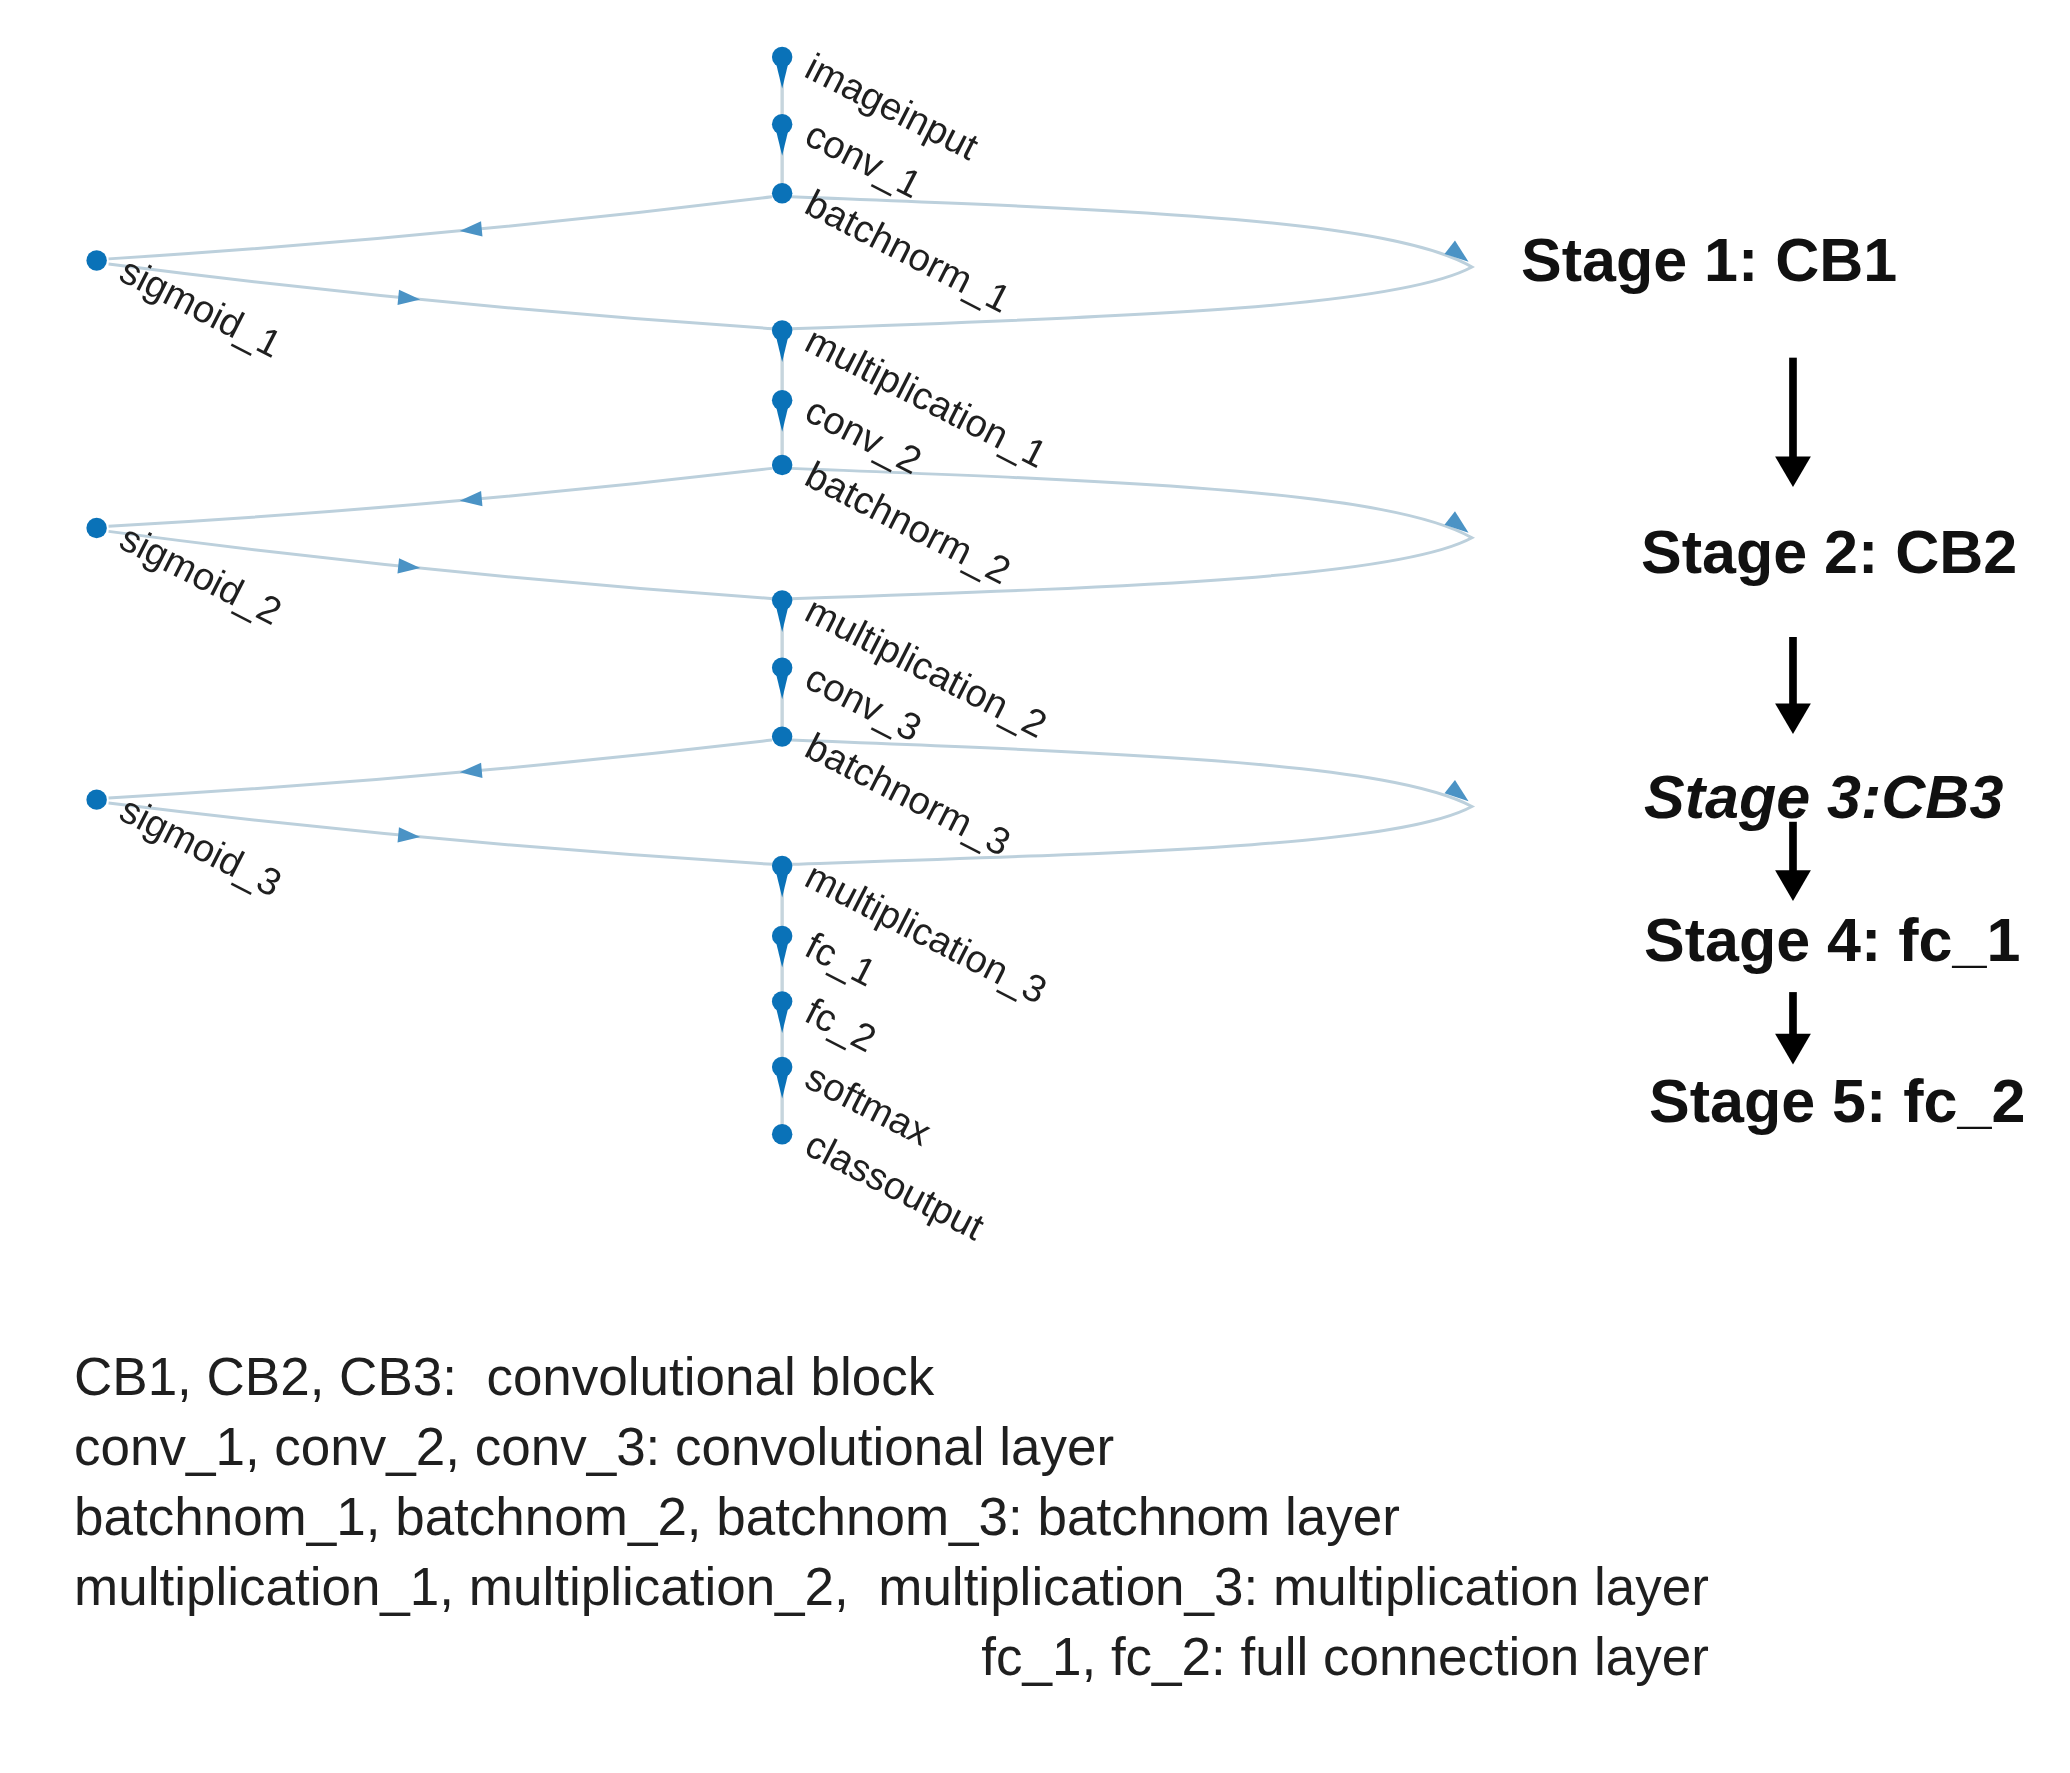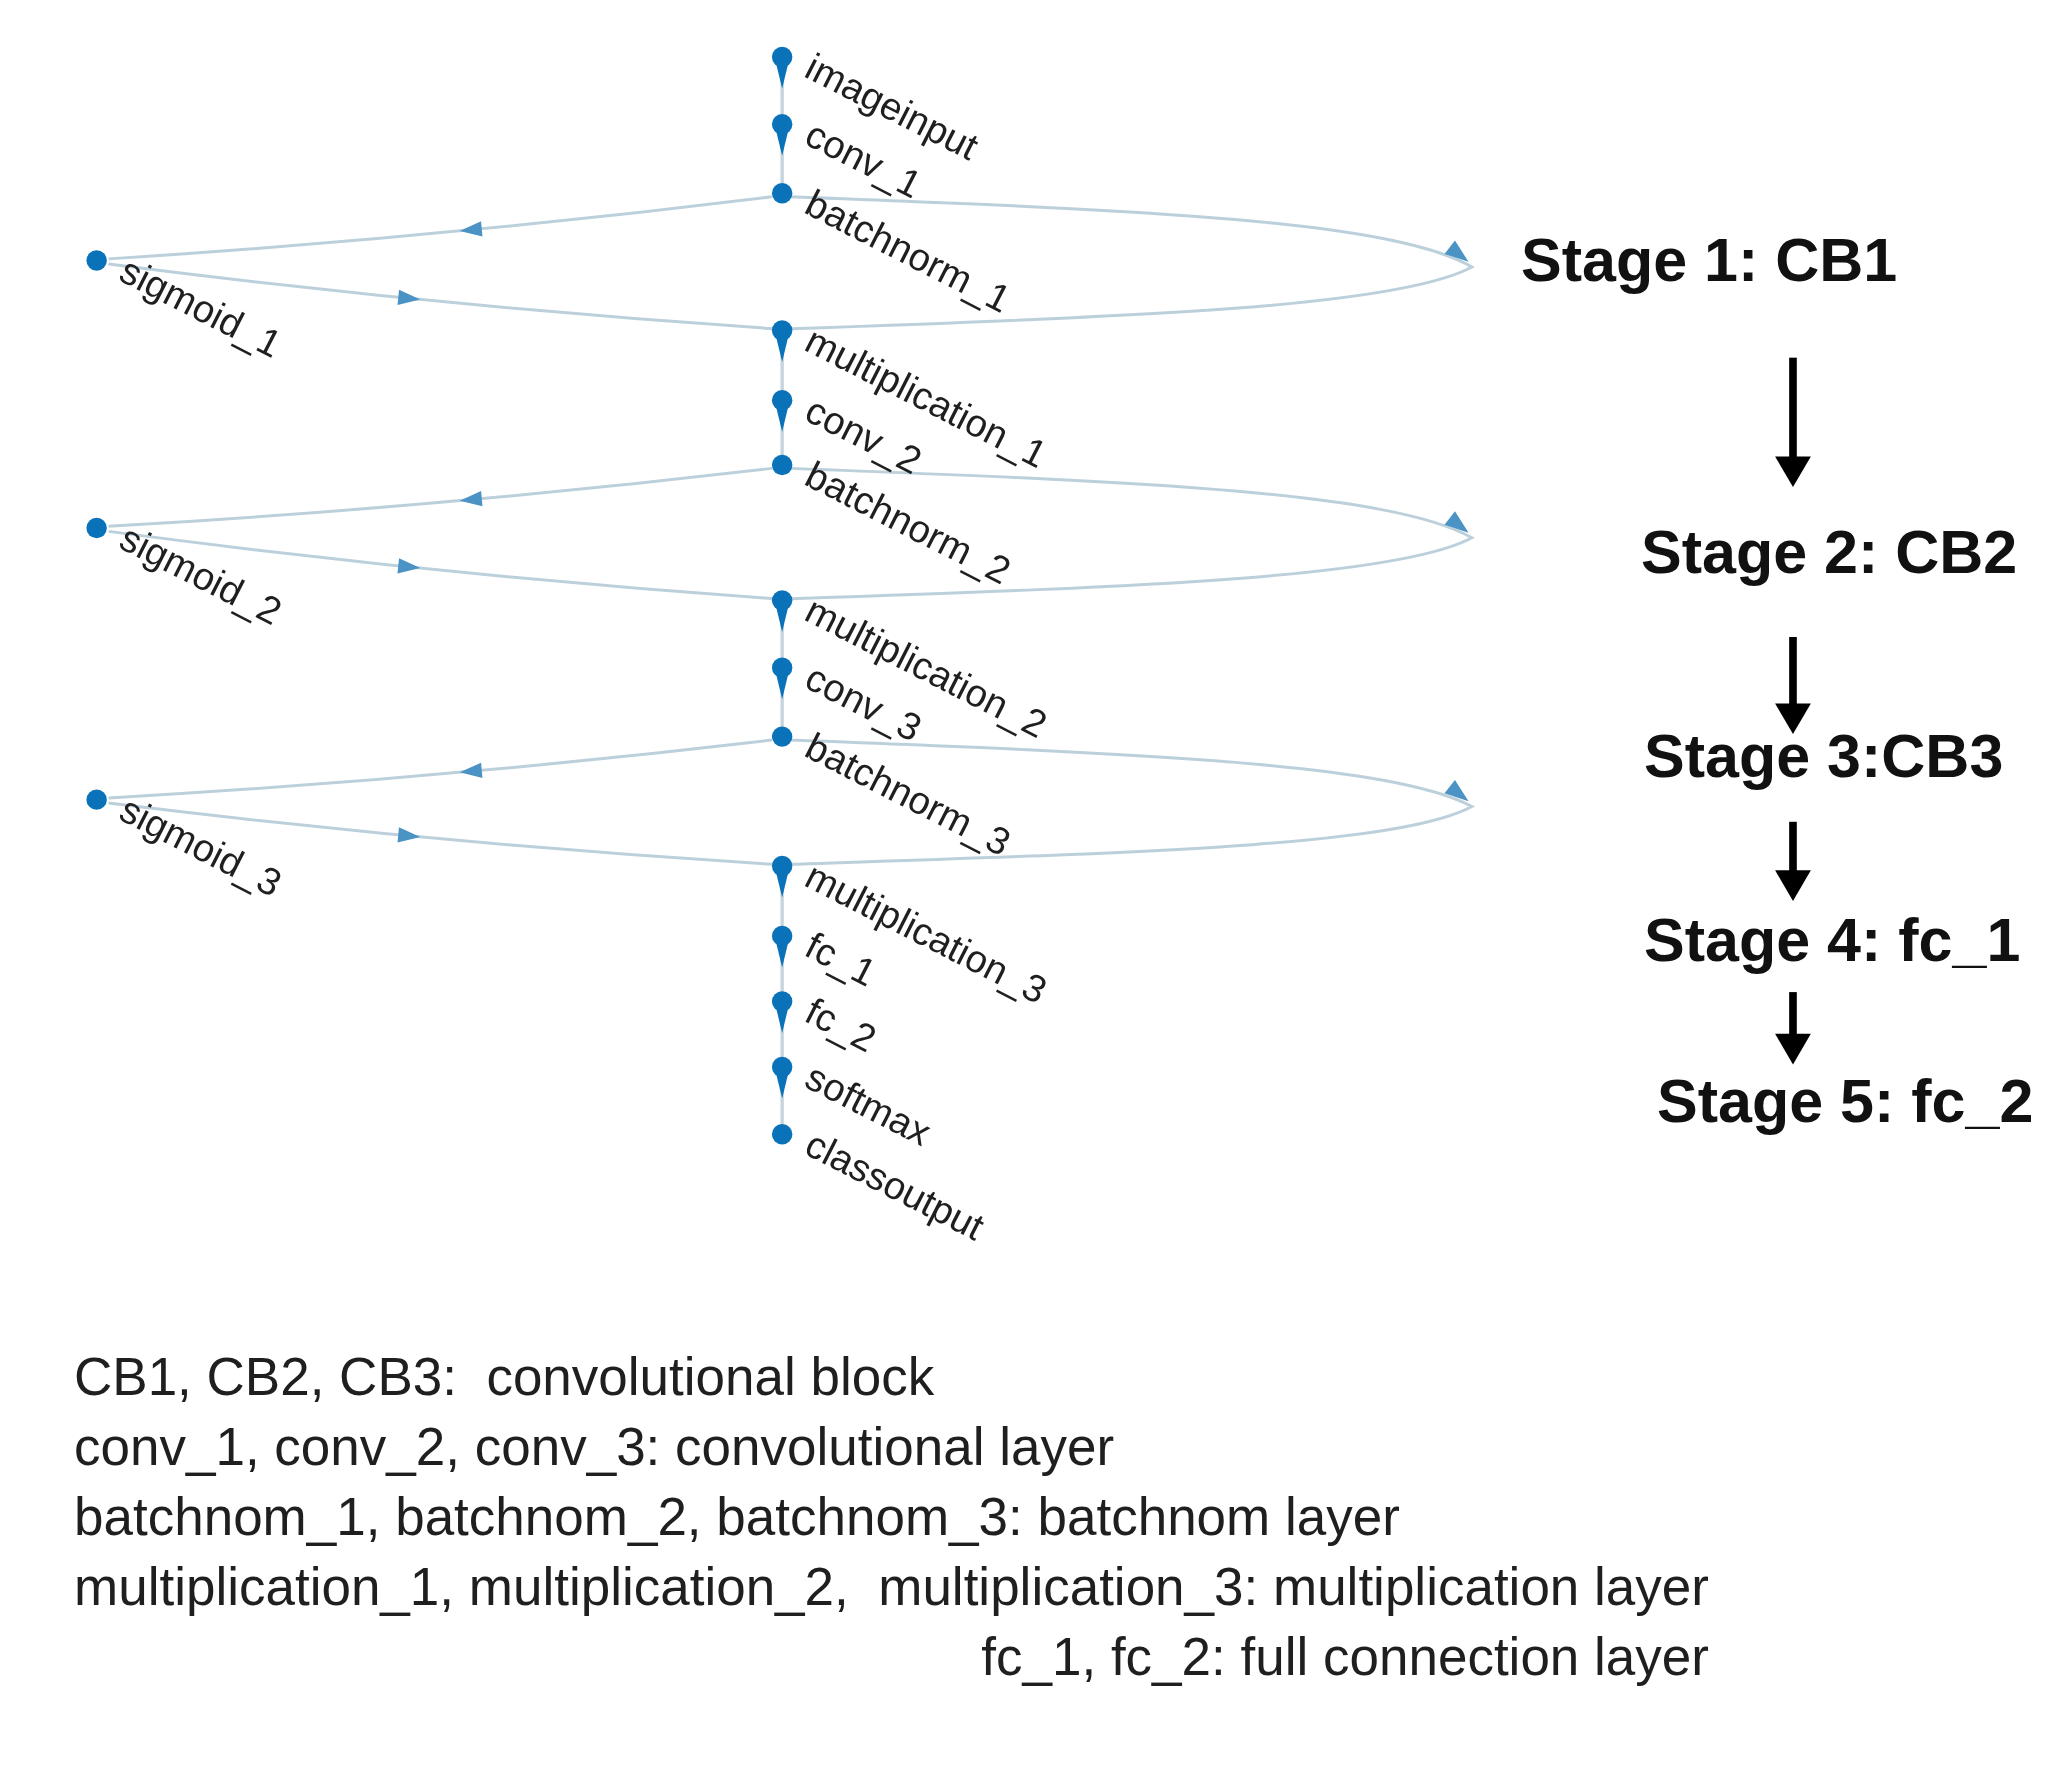--- a/index.html
+++ b/index.html
@@ -121,23 +121,23 @@
       <line x1="2105" y1="748" x2="2105" y2="832" stroke="#000000" stroke-width="9"></line>
       <polygon points="2084,826 2126,826 2105,862" fill="#000000"></polygon>
       <line x1="2105" y1="965" x2="2105" y2="1028" stroke="#000000" stroke-width="9"></line>
       <polygon points="2084,1022 2126,1022 2105,1058" fill="#000000"></polygon>
       <line x1="2105" y1="1165" x2="2105" y2="1220" stroke="#000000" stroke-width="9"></line>
       <polygon points="2084,1214 2126,1214 2105,1250" fill="#000000"></polygon>
     </svg>
   <div id="stage-labels">
       <div class="stage-label" style="left: 1521px; top: 260px;">Stage 1: CB1</div>
       <div class="stage-label" style="left: 1641px; top: 552px;">Stage 2: CB2</div>
-      <div class="stage-label" style="left: 1644px; top: 756px;">Stage 3:CB3</div>
+      <div class="stage-label" style="left: 1644px; top: 797px; font-style: italic;">Stage 3:CB3</div>
       <div class="stage-label" style="left: 1644px; top: 940px;">Stage 4: fc_1</div>
-      <div class="stage-label" style="left: 1649px; top: 1101px; margin-left: 8px;">Stage 5: fc_2</div>
+      <div class="stage-label" style="left: 1649px; top: 1101px;">Stage 5: fc_2</div>
     </div>
   <div id="legend" style="left: 47px; top: 1342px; margin-left: 27px;">
       <div class="legend-line" style="font-size: 53px; line-height: 70px;">CB1, CB2, CB3:  convolutional block</div>
       <div class="legend-line" style="font-size: 53px; line-height: 70px;">conv_1, conv_2, conv_3: convolutional layer</div>
       <div class="legend-line" style="font-size: 53px; line-height: 70px;">batchnom_1, batchnom_2, batchnom_3: batchnom layer</div>
       <div class="legend-line" style="font-size: 53px; line-height: 70px;">multiplication_1, multiplication_2,  multiplication_3: multiplication layer</div>
       <div class="legend-line" style="font-size: 53px; line-height: 70px; text-align: right;">fc_1, fc_2: full connection layer</div>
     </div>
 </div>
 

